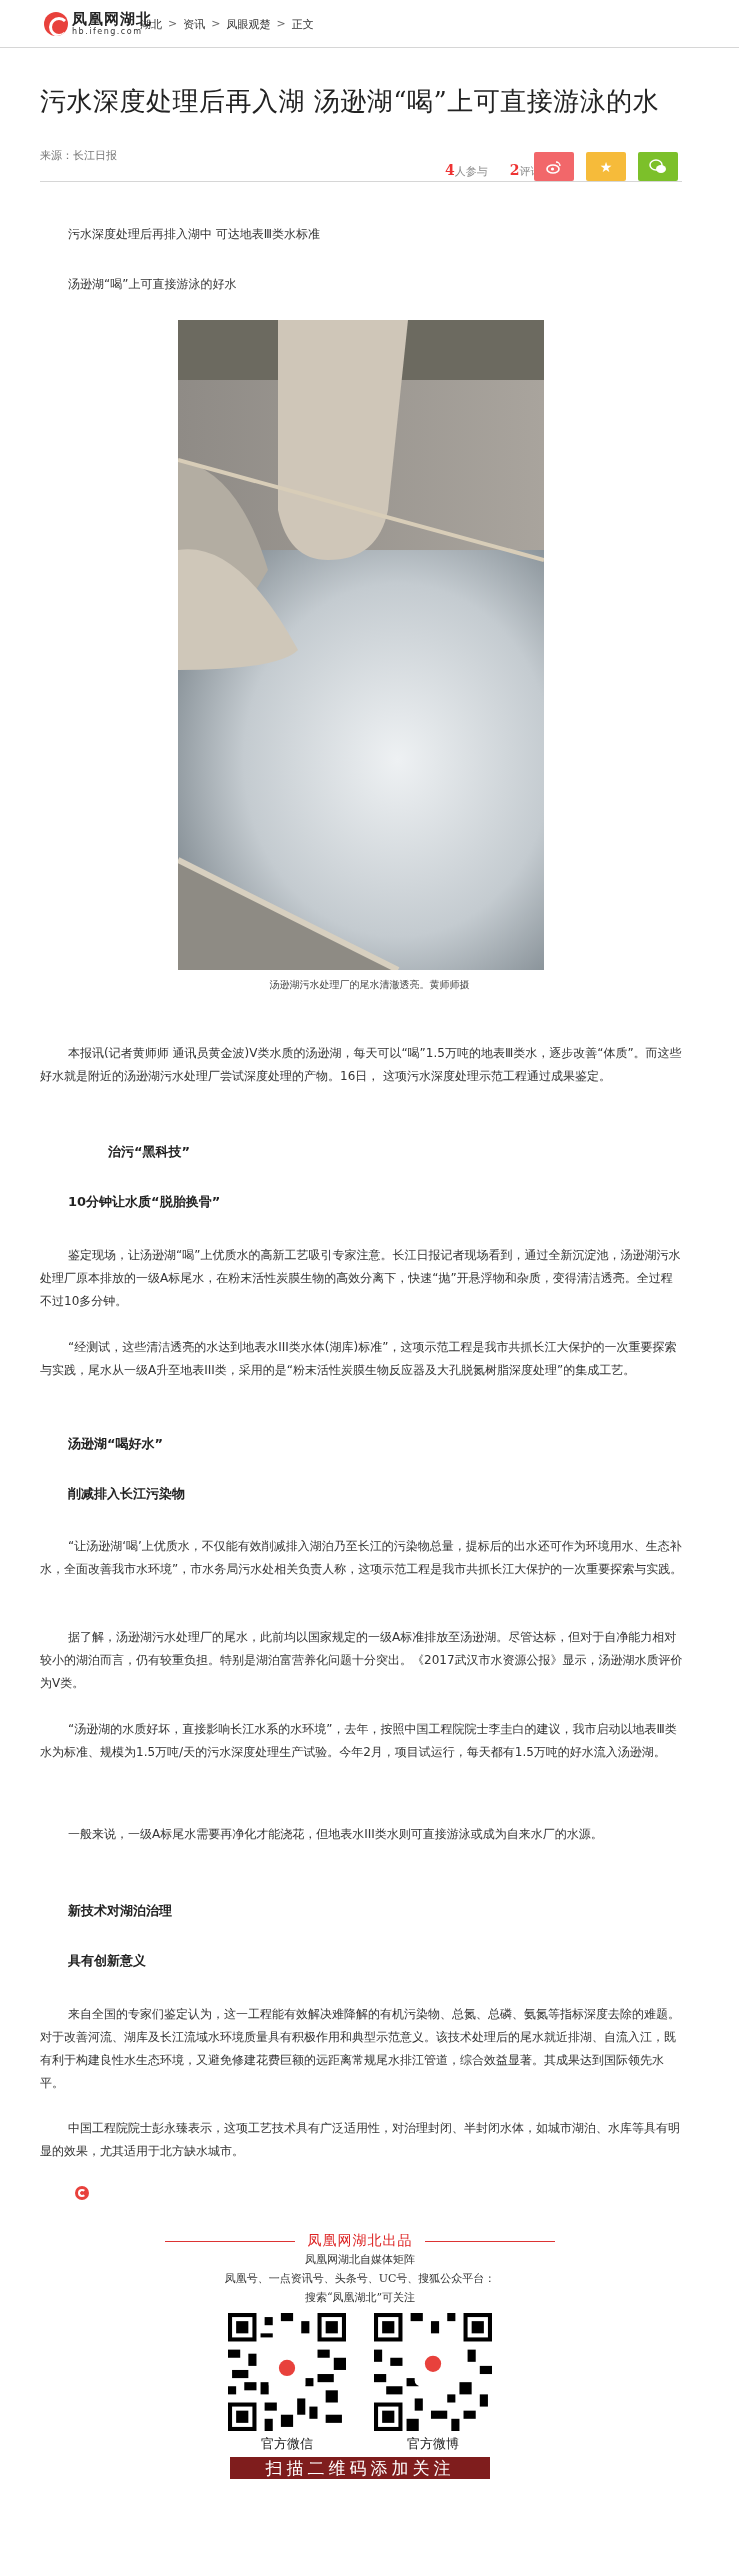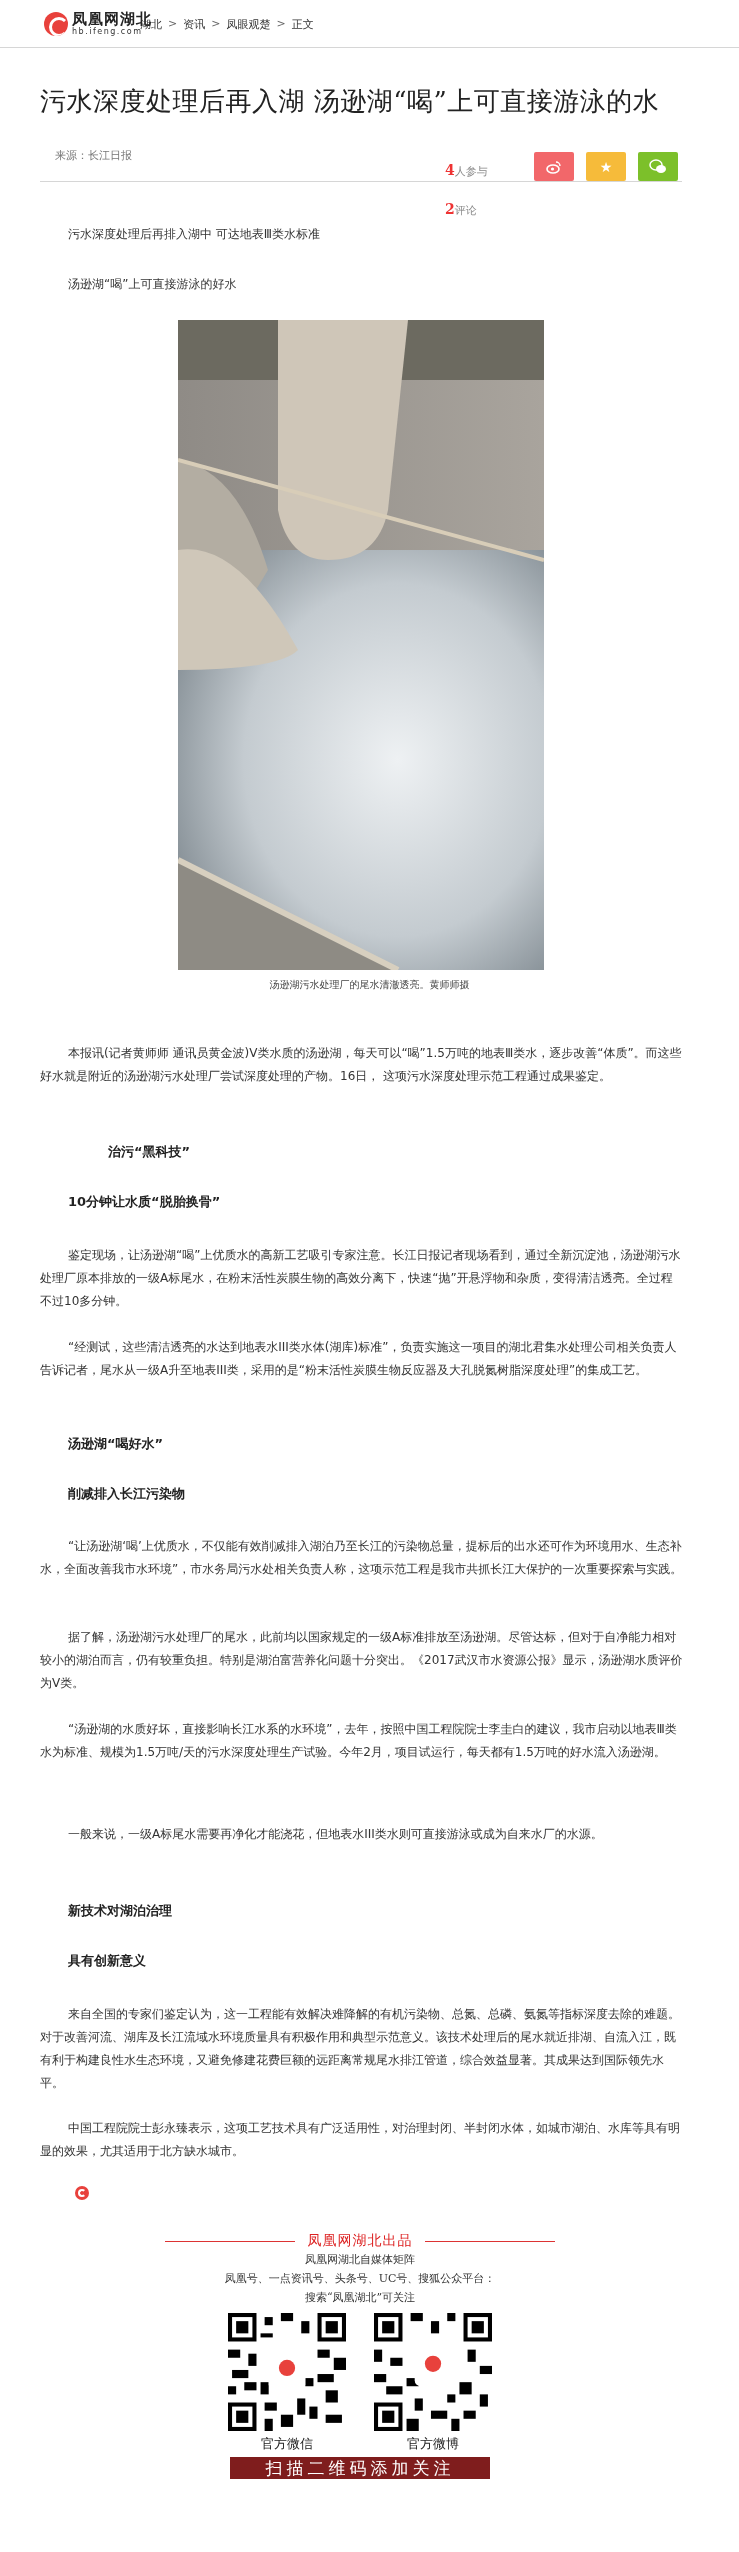--- a/index.html
+++ b/index.html
@@ -13,22 +13,22 @@
   .logo-text { margin-left: 4px; line-height: 1; }
   .logo-cn { font-family: "DejaVu Serif", serif; font-size: 15px; color: #222; letter-spacing: 1px; font-weight: bold; }
   .logo-en { font-size: 8px; color: #333; letter-spacing: 1.5px; margin-top: 1px; }
   .breadcrumb { position: absolute; left: 140px; top: 17px; font-size: 11px; color: #333; display: flex; gap: 4px; }
   .breadcrumb .sep { color: #666; margin: 0 2px; }
 
   .article-head { position: absolute; left: 40px; top: 84px; width: 640px; }
   .title { font-family: "DejaVu Serif", "Liberation Serif", serif; font-size: 26px; color: #222; font-weight: normal; letter-spacing: 0.5px; }
   .meta { position: absolute; left: 40px; top: 140px; width: 642px; height: 42px; border-bottom: 1px solid #d6d6d6; }
   .meta-date { font-size: 10px; color: #777; }
-  .meta-source { font-size: 11px; color: #777; margin-top: 8px; margin-left: 15px; }
-  .stats { position: absolute; left: 405px; top: 22px; display: flex; gap: 22px; font-size: 11px; color: #888; flex-direction: column; }
+  .meta-source { font-size: 11px; color: #777; margin-top: 8px; }
+  .stats { position: absolute; left: 405px; top: 22px; display: flex; gap: 22px; font-size: 11px; color: #888; }
   .stats b { color: #e33; font-size: 14px; font-family: "DejaVu Serif", serif; }
   .share { position: absolute; right: 4px; top: 12px; display: flex; gap: 12px; }
   .share-btn { width: 40px; height: 29px; border-radius: 2px; display: flex; align-items: center; justify-content: center; color: #fff; font-size: 14px; }
   .share-weibo { background: #f2676a; }
   .share-fav { background: #f6bb3a; }
   .share-wechat { background: #7cc02a; }
   .lead { position: absolute; left: 28px; font-size: 12px; }
   .photo { position: absolute; left: 178px; top: 320px; width: 366px; height: 650px; overflow: hidden; background: #8a8e90; }
   .caption { position: absolute; left: 0; width: 739px; top: 978px; text-align: center; font-family: "DejaVu Serif", serif; font-size: 10px; color: #444; }
   .sub { position: absolute; left: 68px; font-weight: bold; font-size: 13px; color: #222; }
@@ -127,21 +127,21 @@
     <path d="M0 540 L220 650 L0 650 Z" fill="#8e8b84"></path>
     <line x1="0" y1="540" x2="220" y2="650" stroke="#d7cfbf" stroke-width="6"></line>
   </svg>
 </div>
 <div class="caption">汤逊湖污水处理厂的尾水清澈透亮。黄师师摄</div>
 
 <div class="para" style="top:1042px;">本报讯(记者黄师师 通讯员黄金波)Ⅴ类水质的汤逊湖，每天可以“喝”1.5万吨的地表Ⅲ类水，逐步改善“体质”。而这些好水就是附近的汤逊湖污水处理厂尝试深度处理的产物。16日， 这项污水深度处理示范工程通过成果鉴定。</div>
 <div class="sub" style="top:1143px;margin-left:40px;">治污“黑科技”</div>
 <div class="sub" style="top:1193px;">10分钟让水质“脱胎换骨”</div>
 <div class="para" style="top:1244px;">鉴定现场，让汤逊湖“喝”上优质水的高新工艺吸引专家注意。长江日报记者现场看到，通过全新沉淀池，汤逊湖污水处理厂原本排放的一级A标尾水，在粉末活性炭膜生物的高效分离下，快速“抛”开悬浮物和杂质，变得清洁透亮。全过程不过10多分钟。</div>
-<div class="para" style="top:1336px;">“经测试，这些清洁透亮的水达到地表水III类水体(湖库)标准”，负责实施这一项目的湖北君集水处理公司相关负责人告诉记者，尾水从一级A升至地表III类，采用的是“粉末活性炭膜生物反应器及大孔脱氮树脂深度处理”的集成工艺。</div>
+<div class="para" style="top:1336px;">“经测试，这些清洁透亮的水达到地表水III类水体(湖库)标准”，这项示范工程是我市共抓长江大保护的一次重要探索与实践，尾水从一级A升至地表III类，采用的是“粉末活性炭膜生物反应器及大孔脱氮树脂深度处理”的集成工艺。</div>
 <div class="sub" style="top:1435px;">汤逊湖“喝好水”</div>
 <div class="sub" style="top:1485px;">削减排入长江污染物</div>
 <div class="para" style="top:1535px;">“让汤逊湖‘喝’上优质水，不仅能有效削减排入湖泊乃至长江的污染物总量，提标后的出水还可作为环境用水、生态补水，全面改善我市水环境”，市水务局污水处相关负责人称，这项示范工程是我市共抓长江大保护的一次重要探索与实践。</div>
 <div class="para" style="top:1626px;">据了解，汤逊湖污水处理厂的尾水，此前均以国家规定的一级A标准排放至汤逊湖。尽管达标，但对于自净能力相对较小的湖泊而言，仍有较重负担。特别是湖泊富营养化问题十分突出。《2017武汉市水资源公报》显示，汤逊湖水质评价为Ⅴ类。</div>
 <div class="para" style="top:1718px;">“汤逊湖的水质好坏，直接影响长江水系的水环境”，去年，按照中国工程院院士李圭白的建议，我市启动以地表Ⅲ类水为标准、规模为1.5万吨/天的污水深度处理生产试验。今年2月，项目试运行，每天都有1.5万吨的好水流入汤逊湖。</div>
 <div class="para" style="top:1823px;">一般来说，一级A标尾水需要再净化才能浇花，但地表水III类水则可直接游泳或成为自来水厂的水源。</div>
 <div class="sub" style="top:1902px;">新技术对湖泊治理</div>
 <div class="sub" style="top:1952px;">具有创新意义</div>
 <div class="para" style="top:2003px;">来自全国的专家们鉴定认为，这一工程能有效解决难降解的有机污染物、总氮、总磷、氨氮等指标深度去除的难题。对于改善河流、湖库及长江流域水环境质量具有积极作用和典型示范意义。该技术处理后的尾水就近排湖、自流入江，既有利于构建良性水生态环境，又避免修建花费巨额的远距离常规尾水排江管道，综合效益显著。其成果达到国际领先水平。</div>
 <div class="para" style="top:2117px;">中国工程院院士彭永臻表示，这项工艺技术具有广泛适用性，对治理封闭、半封闭水体，如城市湖泊、水库等具有明显的效果，尤其适用于北方缺水城市。</div>

